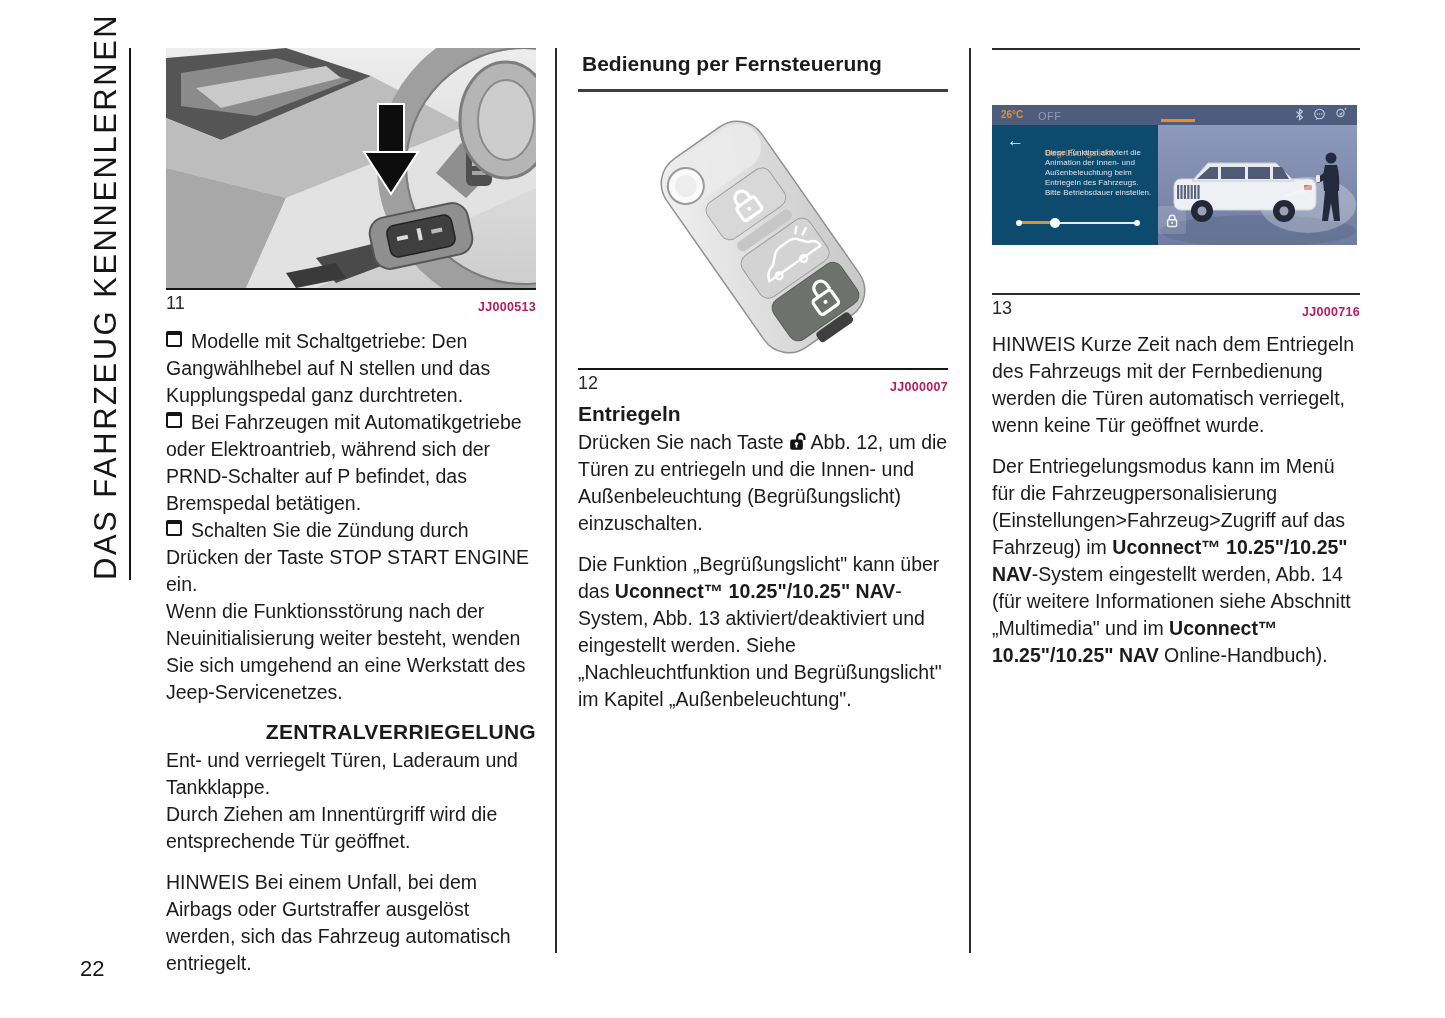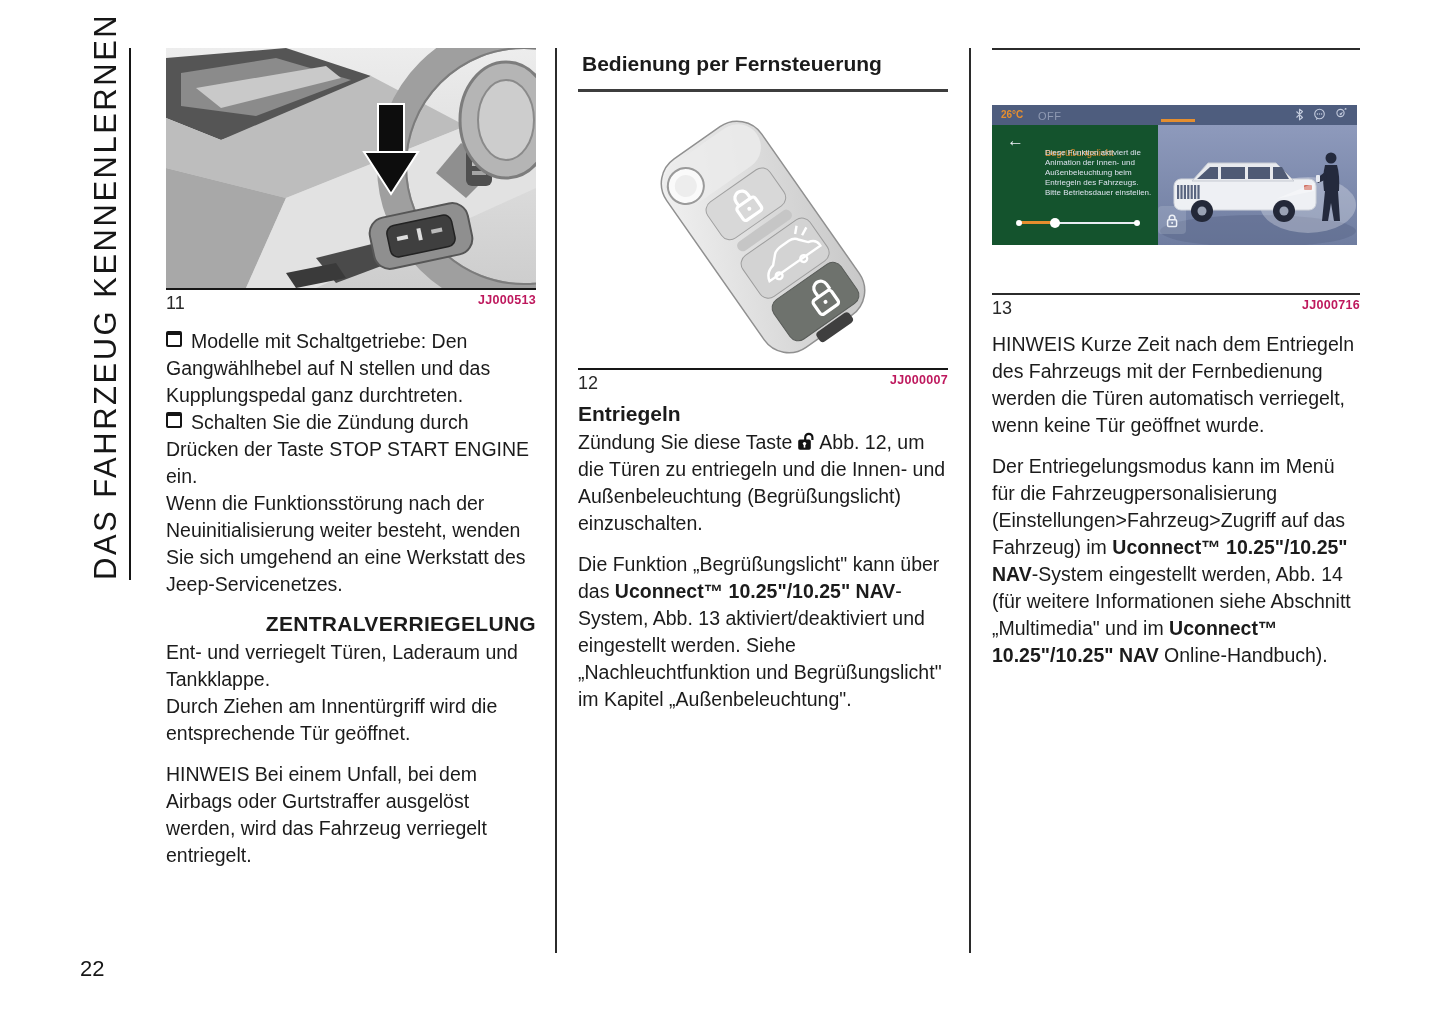--- a/index.html
+++ b/index.html
@@ -34,30 +34,30 @@
     display:inline-block; width:12px; height:10px; border:2px solid #141414;
     border-top-width:4px; border-radius:2px; margin-right:9px; vertical-align:1px;
   }
 
   .section-heading { font-size:21px; font-weight:bold; letter-spacing:0.3px; margin:12px 0 2px 0;text-align:right; }
   .col2-heading { font-size:21px; font-weight:bold; margin:4px; padding-bottom:9px; }
   .heading-rule { height:3px; background:#3d3d3d; margin-bottom:14px; }
   .sub-heading { font-size:21px; font-weight:bold; margin:8px 0 3px 0; }
 
   .figure-img { display:block; border-bottom:2px solid #161616; }
-  .caption-row { display:flex; justify-content:space-between; align-items:flex-start; margin-top:3px; }
+  .caption-row { display:flex; justify-content:space-between; align-items:flex-end; margin-top:3px; }
   .fig-number { font-size:18px; color:#2a2a2a; }
   .fig-code { font-size:12.5px; font-weight:bold; letter-spacing:0.3px; color:#be185d; }
 
   .inline-lock { margin:0 5px; vertical-align:-2px; }
 
   
   .col3-toprule { height:2px; background:#2b2b2b; }
   .screen-wrap { margin-top:55px; }
-  .screen { position:relative; width:365px; height:140px; background:#14532d; overflow:hidden; }
+  .screen { position:relative; width:365px; height:140px; background:#0c4a6e; overflow:hidden; }
   .screen-topbar { position:absolute; left:0; top:0; right:0; height:20px; background:#4e5d7e; }
   .screen-temp { position:absolute; left:9px; top:4px; font-size:10px; font-weight:bold; color:#e58e2e; }
   .screen-off  { position:absolute; left:46px; top:5px; font-size:11px; color:#8f9ab3; letter-spacing:0.5px; }
   .screen-statusicons { position:absolute; right:10px; top:3px; display:flex; gap:9px; }
   .tab-indicator { position:absolute; left:169px; top:14px; width:34px; height:3px; background:#e58e2e; }
   .back-arrow { position:absolute; left:15px; top:26px; font-size:17px; color:#edf0f6; }
   .screen-title { position:absolute; left:53px; top:42px; font-size:9.5px; color:#e58e2e; }
   .screen-desc { position:absolute; left:53px; top:43px; width:110px; font-size:8px; line-height:10px; color:#dde2ee; }
   .photo { position:absolute; left:166px; top:20px; width:199px; height:120px; }
   .lock-badge {
@@ -125,26 +125,27 @@
         </g>
       </svg>
       <div class="caption-row">
         <span class="fig-number">11</span>
         <span class="fig-code">JJ000513</span>
       </div>
     </div>
 
     <div class="body-text" style="margin-top:14px;">
       <p class="para"><span class="list-marker"></span><span>Modelle mit Schaltgetriebe: Den Gangwählhebel auf N stellen und das Kupplungspedal ganz durchtreten.</span></p>
+      <p class="para"><span class="list-marker"></span><span>Bei Fahrzeugen mit Automatikgetriebe oder Elektroantrieb, während sich der PRND-Schalter auf P befindet, das Bremspedal betätigen.</span></p>
       <p class="para"><span class="list-marker"></span><span>Schalten Sie die Zündung durch Drücken der Taste STOP START ENGINE ein.</span></p>
       <p class="para">Wenn die Funktionsstörung nach der Neuinitialisierung weiter besteht, wenden Sie sich umgehend an eine Werkstatt des Jeep-Servicenetzes.</p>
       <h2 class="section-heading">ZENTRALVERRIEGELUNG</h2>
       <p class="para">Ent- und verriegelt Türen, Laderaum und Tankklappe.</p>
       <p class="para">Durch Ziehen am Innentürgriff wird die entsprechende Tür geöffnet.</p>
-      <p class="para gap-top">HINWEIS Bei einem Unfall, bei dem Airbags oder Gurtstraffer ausgelöst werden, wird das Fahrzeug verriegelt entriegelt.</p>
+      <p class="para gap-top">HINWEIS Bei einem Unfall, bei dem Airbags oder Gurtstraffer ausgelöst werden, sich das Fahrzeug automatisch entriegelt.</p>
     </div>
   </div>
 
   <div class="col col2">
     <h2 class="col2-heading">Bedienung per Fernsteuerung</h2>
     <div class="heading-rule"></div>
 
     <div class="figure">
       <svg class="figure-img" width="370" height="262" viewBox="0 0 370 262">
         <defs>
@@ -190,21 +191,21 @@
         </g>
       </svg>
       <div class="caption-row">
         <span class="fig-number">12</span>
         <span class="fig-code">JJ000007</span>
       </div>
     </div>
 
     <h3 class="sub-heading">Entriegeln</h3>
     <div class="body-text">
-      <p class="para"><span>Zündung Sie diese Taste</span><svg class="inline-lock" width="17" height="19" viewBox="0 0 17 19">
+      <p class="para"><span>Drücken Sie nach Taste</span><svg class="inline-lock" width="17" height="19" viewBox="0 0 17 19">
             <path d="M8.2,8 V5.4 a3.6,3.6 0 0 1 7.2,0 V8" fill="none" stroke="#111111" stroke-width="2.2"></path>
             <rect x="1.2" y="7.6" width="12.6" height="10.2" rx="1.8" fill="#111111"></rect>
             <circle cx="7.5" cy="11.6" r="1.7" fill="#ffffff"></circle>
             <rect x="6.7" y="12.4" width="1.6" height="3.2" fill="#ffffff"></rect>
           </svg><span>Abb. 12, um die Türen zu entriegeln und die Innen- und Außenbeleuchtung (Begrüßungslicht) einzuschalten.</span></p>
       <p class="para gap-top"><span>Die Funktion „Begrüßungslicht" kann über das </span><span class="bold">Uconnect™ 10.25"/10.25" NAV</span><span>-System, Abb. 13 aktiviert/deaktiviert und eingestellt werden. Siehe „Nachleuchtfunktion und Begrüßungslicht" im Kapitel „Außenbeleuchtung".</span></p>
     </div>
   </div>
 
   <div class="col col3">

